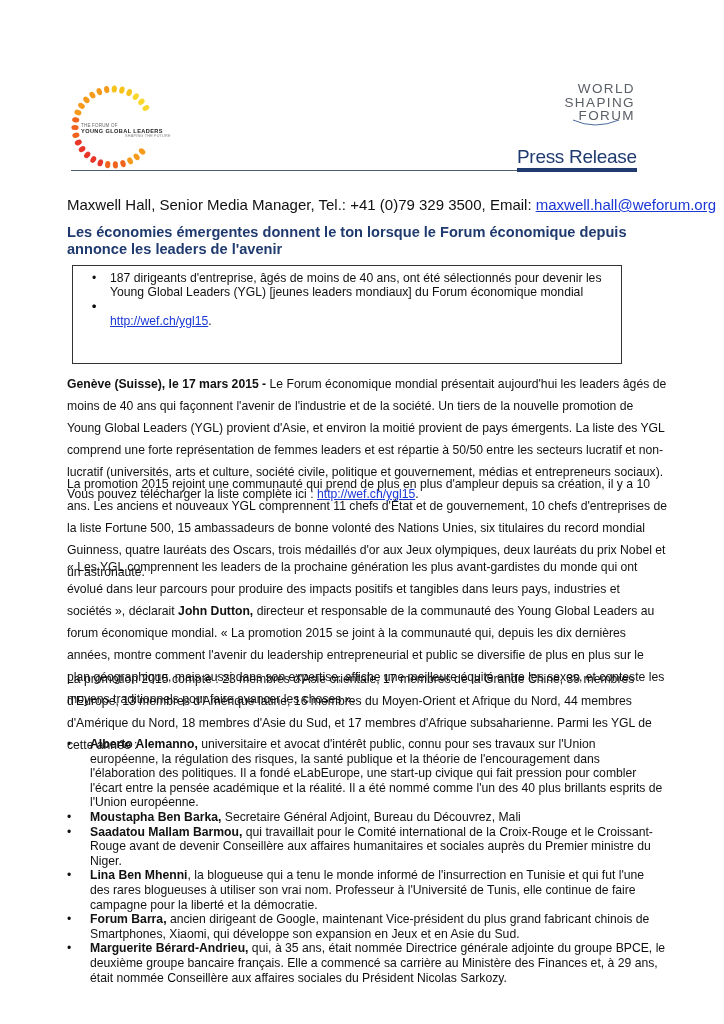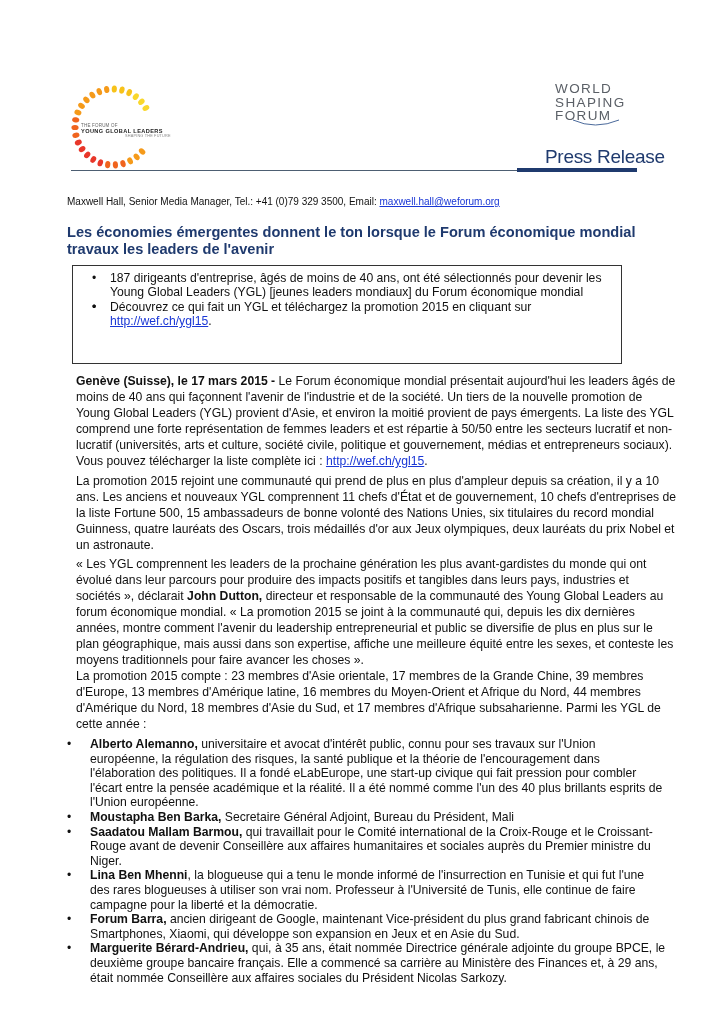--- a/index.html
+++ b/index.html
@@ -6,36 +6,36 @@
   body { width: 724px; height: 1024px; position: relative; overflow: hidden;
          font-family: "Liberation Sans", sans-serif; color: #111; }
   .page { position: absolute; left: 0; top: 0; width: 724px; height: 1024px; }
 
   
   .ygl-logo { position: absolute; left: 68px; top: 82px; width: 120px; height: 90px; }
   .ygl-text { position: absolute; left: 81px; top: 123px; font-size: 4.5px; color: #666; line-height: 5.5px; letter-spacing: 0.2px; }
   .ygl-text .big { font-size: 5.6px; font-weight: bold; color: #222; letter-spacing: 0.4px; }
   .ygl-text .small { font-size: 3.8px; color: #888; padding-left: 44px; }
   .wef-logo { position: absolute; left: 555px; top: 82px; width: 80px; height: 60px; }
-  .wef-line { font-size: 13.5px; color: #5a5f66; letter-spacing: 1.4px; line-height: 13.5px; text-align: left; }
-  .press { position: absolute; left: 517px; top: 146px; font-size: 19px; color: #1f3a6e; letter-spacing: -0.3px; margin-left: 28px; }
+  .wef-line { font-size: 13.5px; color: #5a5f66; letter-spacing: 1.4px; line-height: 13.5px; text-align: right; }
+  .press { position: absolute; left: 517px; top: 146px; font-size: 19px; color: #1f3a6e; letter-spacing: -0.3px; }
   .rule-thin { position: absolute; left: 71px; top: 170px; width: 446px; height: 1px; background: #4d5e72; }
   .rule-thick { position: absolute; left: 517px; top: 168px; width: 120px; height: 4px; background: #1f3a6e; }
 
   
-  .contact { position: absolute; left: 67px; top: 196px; font-size: 10px; white-space: nowrap; }
+  .contact { position: absolute; left: 67px; top: 196px; font-size: 15px; white-space: nowrap; }
   a, .link { color: #1a37d6; text-decoration: underline; }
   .headline { position: absolute; left: 67px; top: 224px; width: 600px; font-size: 14.6px; font-weight: bold;
               color: #1f3a6e; line-height: 17px; }
   .summary-box { position: absolute; left: 72px; top: 265px; width: 550px; height: 99px; border: 1.5px solid #333;
                  box-sizing: border-box; }
   .summary-box ul { margin: 0; padding: 5px 0 0 37px; list-style: none; }
   .summary-box li { font-size: 12.2px; line-height: 14.4px; position: relative; }
   .summary-box li .bullet { position: absolute; left: -18px; top: 0; }
-  .para { position: absolute; left: 76px; width: 600px; font-size: 12.2px; line-height: 16px; }
+  .para { position: absolute; left: 67px; width: 600px; font-size: 12.2px; line-height: 22px; }
   .bold { font-weight: bold; }
   .members { position: absolute; left: 67px; top: 737px; width: 600px; margin: 0; padding: 0; list-style: none; }
   .members li { position: relative; padding-left: 23px; font-size: 12.2px; line-height: 14.6px; }
   .members li .bullet { position: absolute; left: 0; top: 0; }
 </style>
 </head>
 <body>
 
 <div class="page">
 
@@ -87,51 +87,51 @@
   </div>
 
   <div class="press">Press Release</div>
   <div class="rule-thin"></div>
   <div class="rule-thick"></div>
 
   <div class="contact">
     <span>Maxwell Hall, Senior Media Manager, Tel.: +41 (0)79 329 3500, Email: </span><a class="link">maxwell.hall@weforum.org</a>
   </div>
 
-  <div class="headline">Les économies émergentes donnent le ton lorsque le Forum économique mondial travaux les leaders de l'avenir</div>
+  <div class="headline">Les économies émergentes donnent le ton lorsque le Forum économique depuis annonce les leaders de l'avenir</div>
 
   <div class="summary-box">
     <ul>
       <li>
         <span class="bullet">•</span>
         <span>187 dirigeants d'entreprise, âgés de moins de 40 ans, ont été sélectionnés pour devenir les Young Global Leaders (YGL) [jeunes leaders mondiaux] du Forum économique mondial</span>
       </li>
       <li>
         <span class="bullet">•</span>
       </li>
       <li>
         <span class="bullet">•</span>
-        <span>Découvrez ce qui fait un YGL et téléchargez la promotion 2015 en cliquant sur </span><br><a class="link">http://wef.ch/ygl15</a><span>.</span>
+        <br><a class="link">http://wef.ch/ygl15</a><span>.</span>
       </li>
     </ul>
   </div>
 
   <div class="para" style="top:373px">
     <span class="bold">Genève (Suisse), le 17 mars 2015 -</span><span> Le Forum économique mondial présentait aujourd'hui les leaders âgés de moins de 40 ans qui façonnent l'avenir de l'industrie et de la société. Un tiers de la nouvelle promotion de Young Global Leaders (YGL) provient d'Asie, et environ la moitié provient de pays émergents. La liste des YGL comprend une forte représentation de femmes leaders et est répartie à 50/50 entre les secteurs lucratif et non-lucratif (universités, arts et culture, société civile, politique et gouvernement, médias et entrepreneurs sociaux). Vous pouvez télécharger la liste complète ici : </span><a class="link">http://wef.ch/ygl15</a><span>.</span>
   </div>
 
   <div class="para" style="top:473px">La promotion 2015 rejoint une communauté qui prend de plus en plus d'ampleur depuis sa création, il y a 10 ans. Les anciens et nouveaux YGL comprennent 11 chefs d'État et de gouvernement, 10 chefs d'entreprises de la liste Fortune 500, 15 ambassadeurs de bonne volonté des Nations Unies, six titulaires du record mondial Guinness, quatre lauréats des Oscars, trois médaillés d'or aux Jeux olympiques, deux lauréats du prix Nobel et un astronaute.</div>
 
   <div class="para" style="top:556px">
     <span>« Les YGL comprennent les leaders de la prochaine génération les plus avant-gardistes du monde qui ont évolué dans leur parcours pour produire des impacts positifs et tangibles dans leurs pays, industries et sociétés », déclarait </span><span class="bold">John Dutton,</span><span> directeur et responsable de la communauté des Young Global Leaders au forum économique mondial. « La promotion 2015 se joint à la communauté qui, depuis les dix dernières années, montre comment l'avenir du leadership entrepreneurial et public se diversifie de plus en plus sur le plan géographique, mais aussi dans son expertise, affiche une meilleure équité entre les sexes, et conteste les moyens traditionnels pour faire avancer les choses ».</span>
   </div>
 
   <div class="para" style="top:668px">La promotion 2015 compte : 23 membres d'Asie orientale, 17 membres de la Grande Chine, 39 membres d'Europe, 13 membres d'Amérique latine, 16 membres du Moyen-Orient et Afrique du Nord, 44 membres d'Amérique du Nord, 18 membres d'Asie du Sud, et 17 membres d'Afrique subsaharienne. Parmi les YGL de cette année :</div>
 
   <ul class="members">
     <li><span class="bullet">•</span><span class="bold">Alberto Alemanno,</span><span> universitaire et avocat d'intérêt public, connu pour ses travaux sur l'Union européenne, la régulation des risques, la santé publique et la théorie de l'encouragement dans l'élaboration des politiques. Il a fondé eLabEurope, une start-up civique qui fait pression pour combler l'écart entre la pensée académique et la réalité. Il a été nommé comme l'un des 40 plus brillants esprits de l'Union européenne.</span></li>
-    <li><span class="bullet">•</span><span class="bold">Moustapha Ben Barka,</span><span> Secretaire Général Adjoint, Bureau du Président, Mali</span></li>
+    <li><span class="bullet">•</span><span class="bold">Moustapha Ben Barka,</span><span> Secretaire Général Adjoint, Bureau du Découvrez, Mali</span></li>
     <li><span class="bullet">•</span><span class="bold">Saadatou Mallam Barmou,</span><span> qui travaillait pour le Comité international de la Croix-Rouge et le Croissant-Rouge avant de devenir Conseillère aux affaires humanitaires et sociales auprès du Premier ministre du Niger.</span></li>
     <li><span class="bullet">•</span><span class="bold">Lina Ben Mhenni</span><span>, la blogueuse qui a tenu le monde informé de l'insurrection en Tunisie et qui fut l'une des rares blogueuses à utiliser son vrai nom. Professeur à l'Université de Tunis, elle continue de faire campagne pour la liberté et la démocratie.</span></li>
     <li><span class="bullet">•</span><span class="bold">Forum Barra,</span><span> ancien dirigeant de Google, maintenant Vice-président du plus grand fabricant chinois de Smartphones, Xiaomi, qui développe son expansion en Jeux et en Asie du Sud.</span></li>
     <li><span class="bullet">•</span><span class="bold">Marguerite Bérard-Andrieu,</span><span> qui, à 35 ans, était nommée Directrice générale adjointe du groupe BPCE, le deuxième groupe bancaire français. Elle a commencé sa carrière au Ministère des Finances et, à 29 ans, était nommée Conseillère aux affaires sociales du Président Nicolas Sarkozy.</span></li>
   </ul>
 </div>
 
 </body></html>

